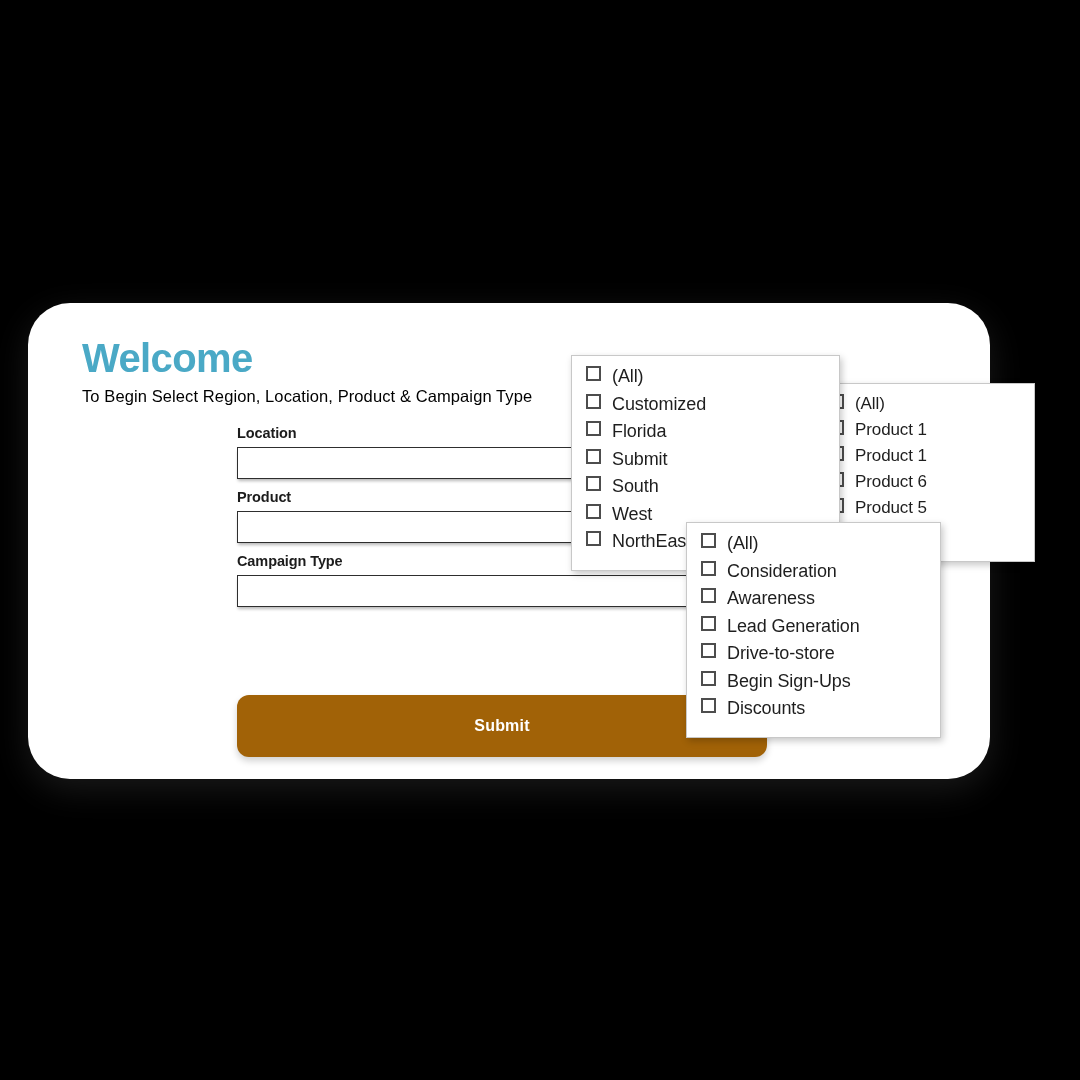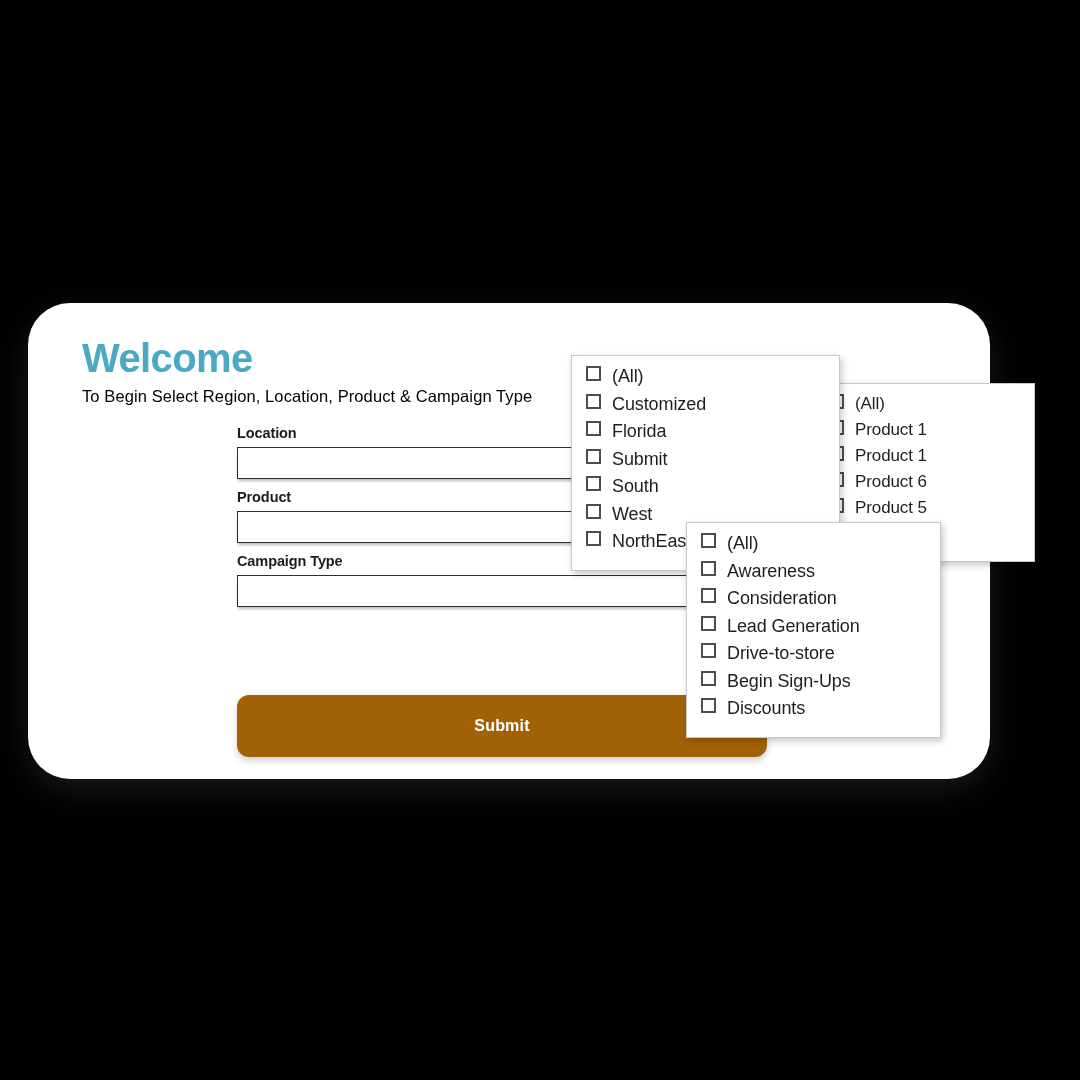--- a/index.html
+++ b/index.html
@@ -212,28 +212,28 @@
         <span class="dd-label">Product 6</span>
       </div>
     </div>
   <div class="dropdown" id="dd-campaign">
       <div class="dd-row">
         <span class="dd-box"></span>
         <span class="dd-label">(All)</span>
       </div>
       <div class="dd-row">
         <span class="dd-box"></span>
+        <span class="dd-label">Consideration</span>
+      </div>
+      <div class="dd-row">
+        <span class="dd-box"></span>
         <span class="dd-label">Awareness</span>
       </div>
       <div class="dd-row">
         <span class="dd-box"></span>
-        <span class="dd-label">Consideration</span>
-      </div>
-      <div class="dd-row">
-        <span class="dd-box"></span>
         <span class="dd-label">Lead Generation</span>
       </div>
       <div class="dd-row">
         <span class="dd-box"></span>
         <span class="dd-label">Drive-to-store</span>
       </div>
       <div class="dd-row">
         <span class="dd-box"></span>
         <span class="dd-label">Begin Sign-Ups</span>
       </div>

